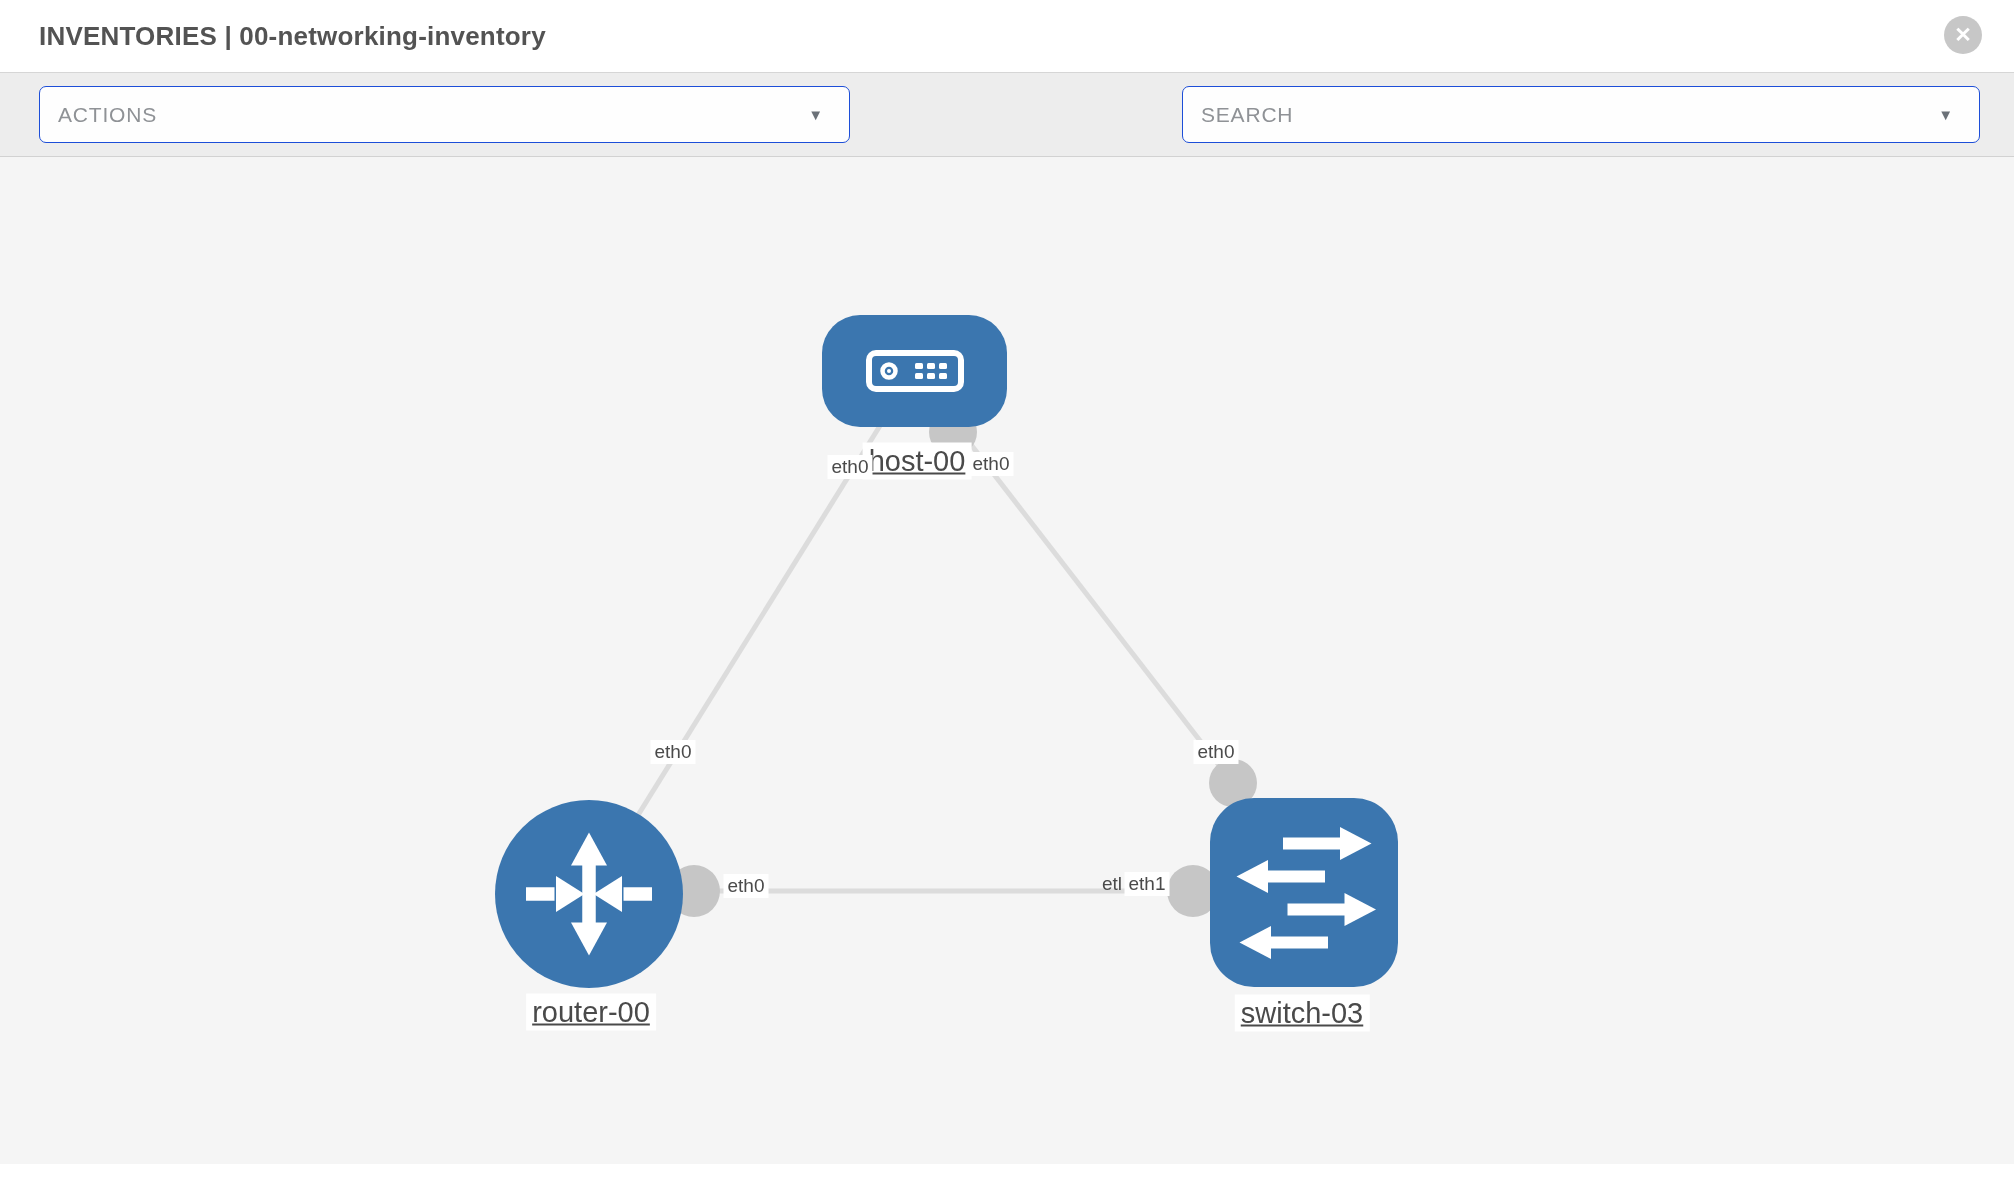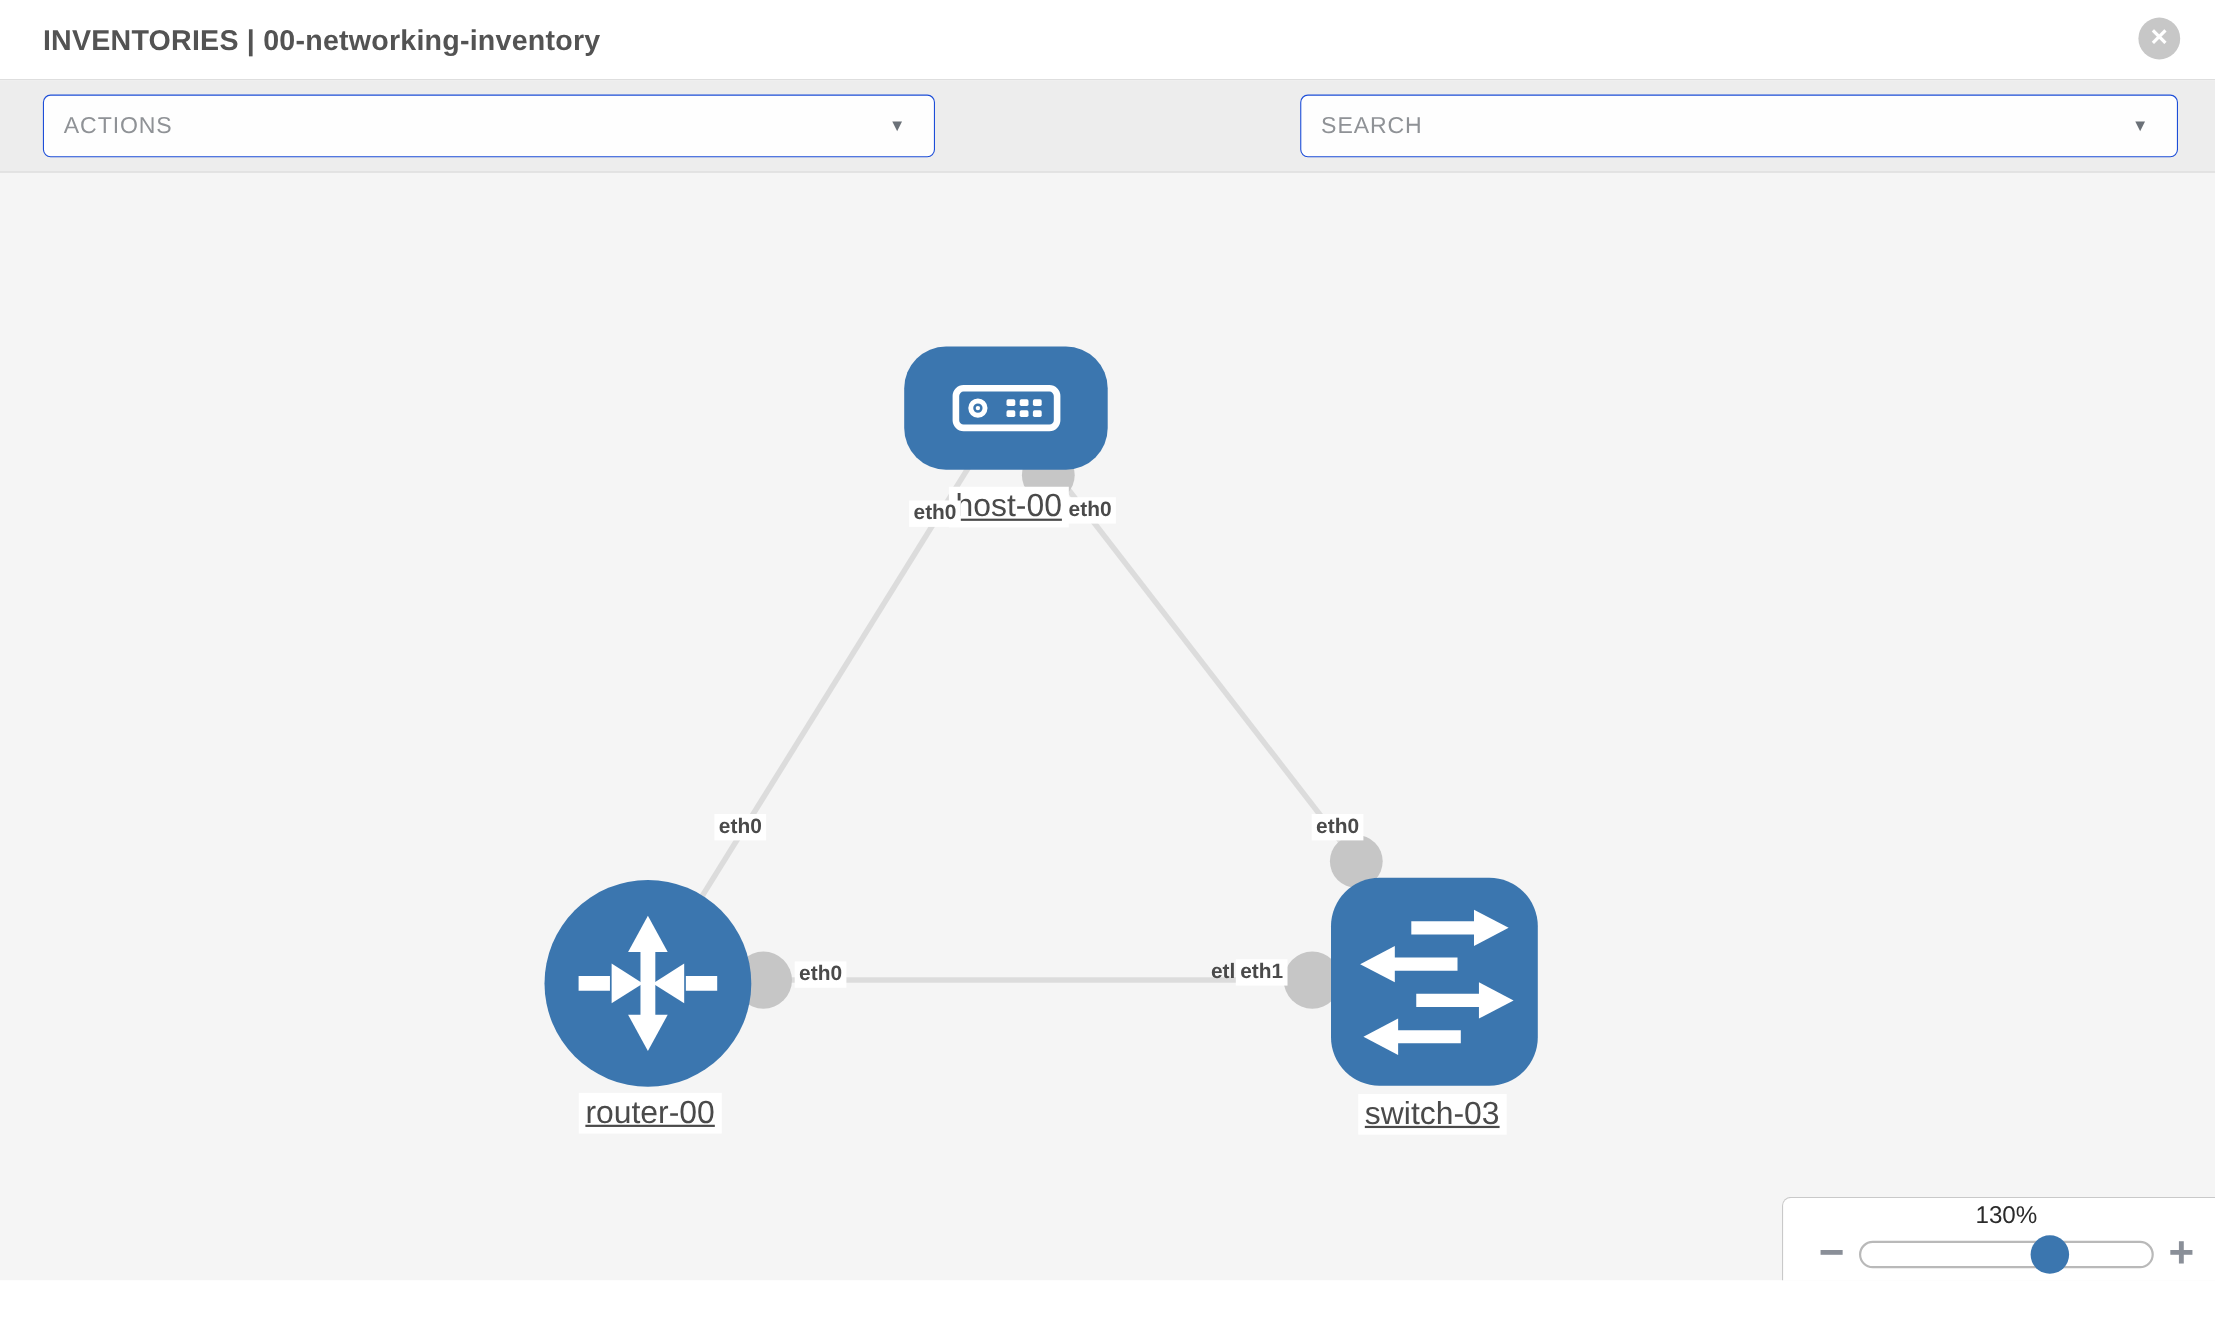--- a/index.html
+++ b/index.html
@@ -34,21 +34,21 @@
   .canvas{position:absolute;left:0;top:157px;width:2014px;height:1043px;background:#f5f5f5;}
   .links-layer{position:absolute;left:0;top:0;}
 
   .node{position:absolute;background:#3b76af;display:flex;align-items:center;justify-content:center;cursor:pointer;}
   .node-host{left:822px;top:158px;width:185px;height:112px;border-radius:38px;}
   .node-router{left:495px;top:643px;width:188px;height:188px;border-radius:50%;}
   .node-switch{left:1210px;top:641px;width:188px;height:189px;border-radius:44px;}
 
   .lbl{position:absolute;transform:translate(-50%,-50%);background:#fff;color:#4a4a4a;white-space:nowrap;}
   .node-lbl{font-size:29px;padding:2px 6px;text-decoration:underline;}
-  .if-lbl{font-size:19px;padding:1px 4px;font-weight:bold;}
+  .if-lbl{font-size:19px;padding:1px 4px;}
   .if-plain{background:transparent;padding:1px 2px;}
 
   
   .zoom-panel{position:absolute;left:1620px;top:931px;width:394px;height:112px;background:#fff;
               border-left:1px solid #c9c9c9;border-top:1px solid #c9c9c9;border-top-left-radius:8px;box-sizing:border-box;}
   .zoom-level{position:absolute;left:69px;top:3px;width:268px;text-align:center;
               font-size:22px;color:#2b2b2b;}
   .zoom-minus{position:absolute;left:24px;top:18px;width:40px;height:64px;line-height:64px;text-align:center;
               font-size:40px;font-weight:700;color:#8a8f98;cursor:pointer;}
   .zoom-plus{position:absolute;left:340px;top:18px;width:44px;height:64px;line-height:64px;text-align:center;
@@ -169,27 +169,15 @@
     <div class="lbl node-lbl" style="left:1302px;top:856px;">switch-03</div>
 
     <div class="lbl if-lbl" style="left:850px;top:310px;">eth0</div>
     <div class="lbl if-lbl" style="left:991px;top:307px;">eth0</div>
     <div class="lbl if-lbl" style="left:673px;top:595px;">eth0</div>
     <div class="lbl if-lbl" style="left:1216px;top:595px;">eth0</div>
     <div class="lbl if-lbl" style="left:746px;top:729px;">eth0</div>
     <div class="lbl if-lbl if-plain" style="left:1112px;top:727px;">etl</div>
     <div class="lbl if-lbl" style="left:1147px;top:727px;">eth1</div>
 
-    <div class="zoom-panel">
-      <div class="zoom-level">130%</div>
-      <div class="zoom-minus">
-        <span>−</span>
-      </div>
-      <div class="zoom-track">
-        <div class="zoom-thumb"></div>
-      </div>
-      <div class="zoom-plus">
-        <span>+</span>
-      </div>
-    </div>
 
   </div>
 </div>
 
 </body></html>

